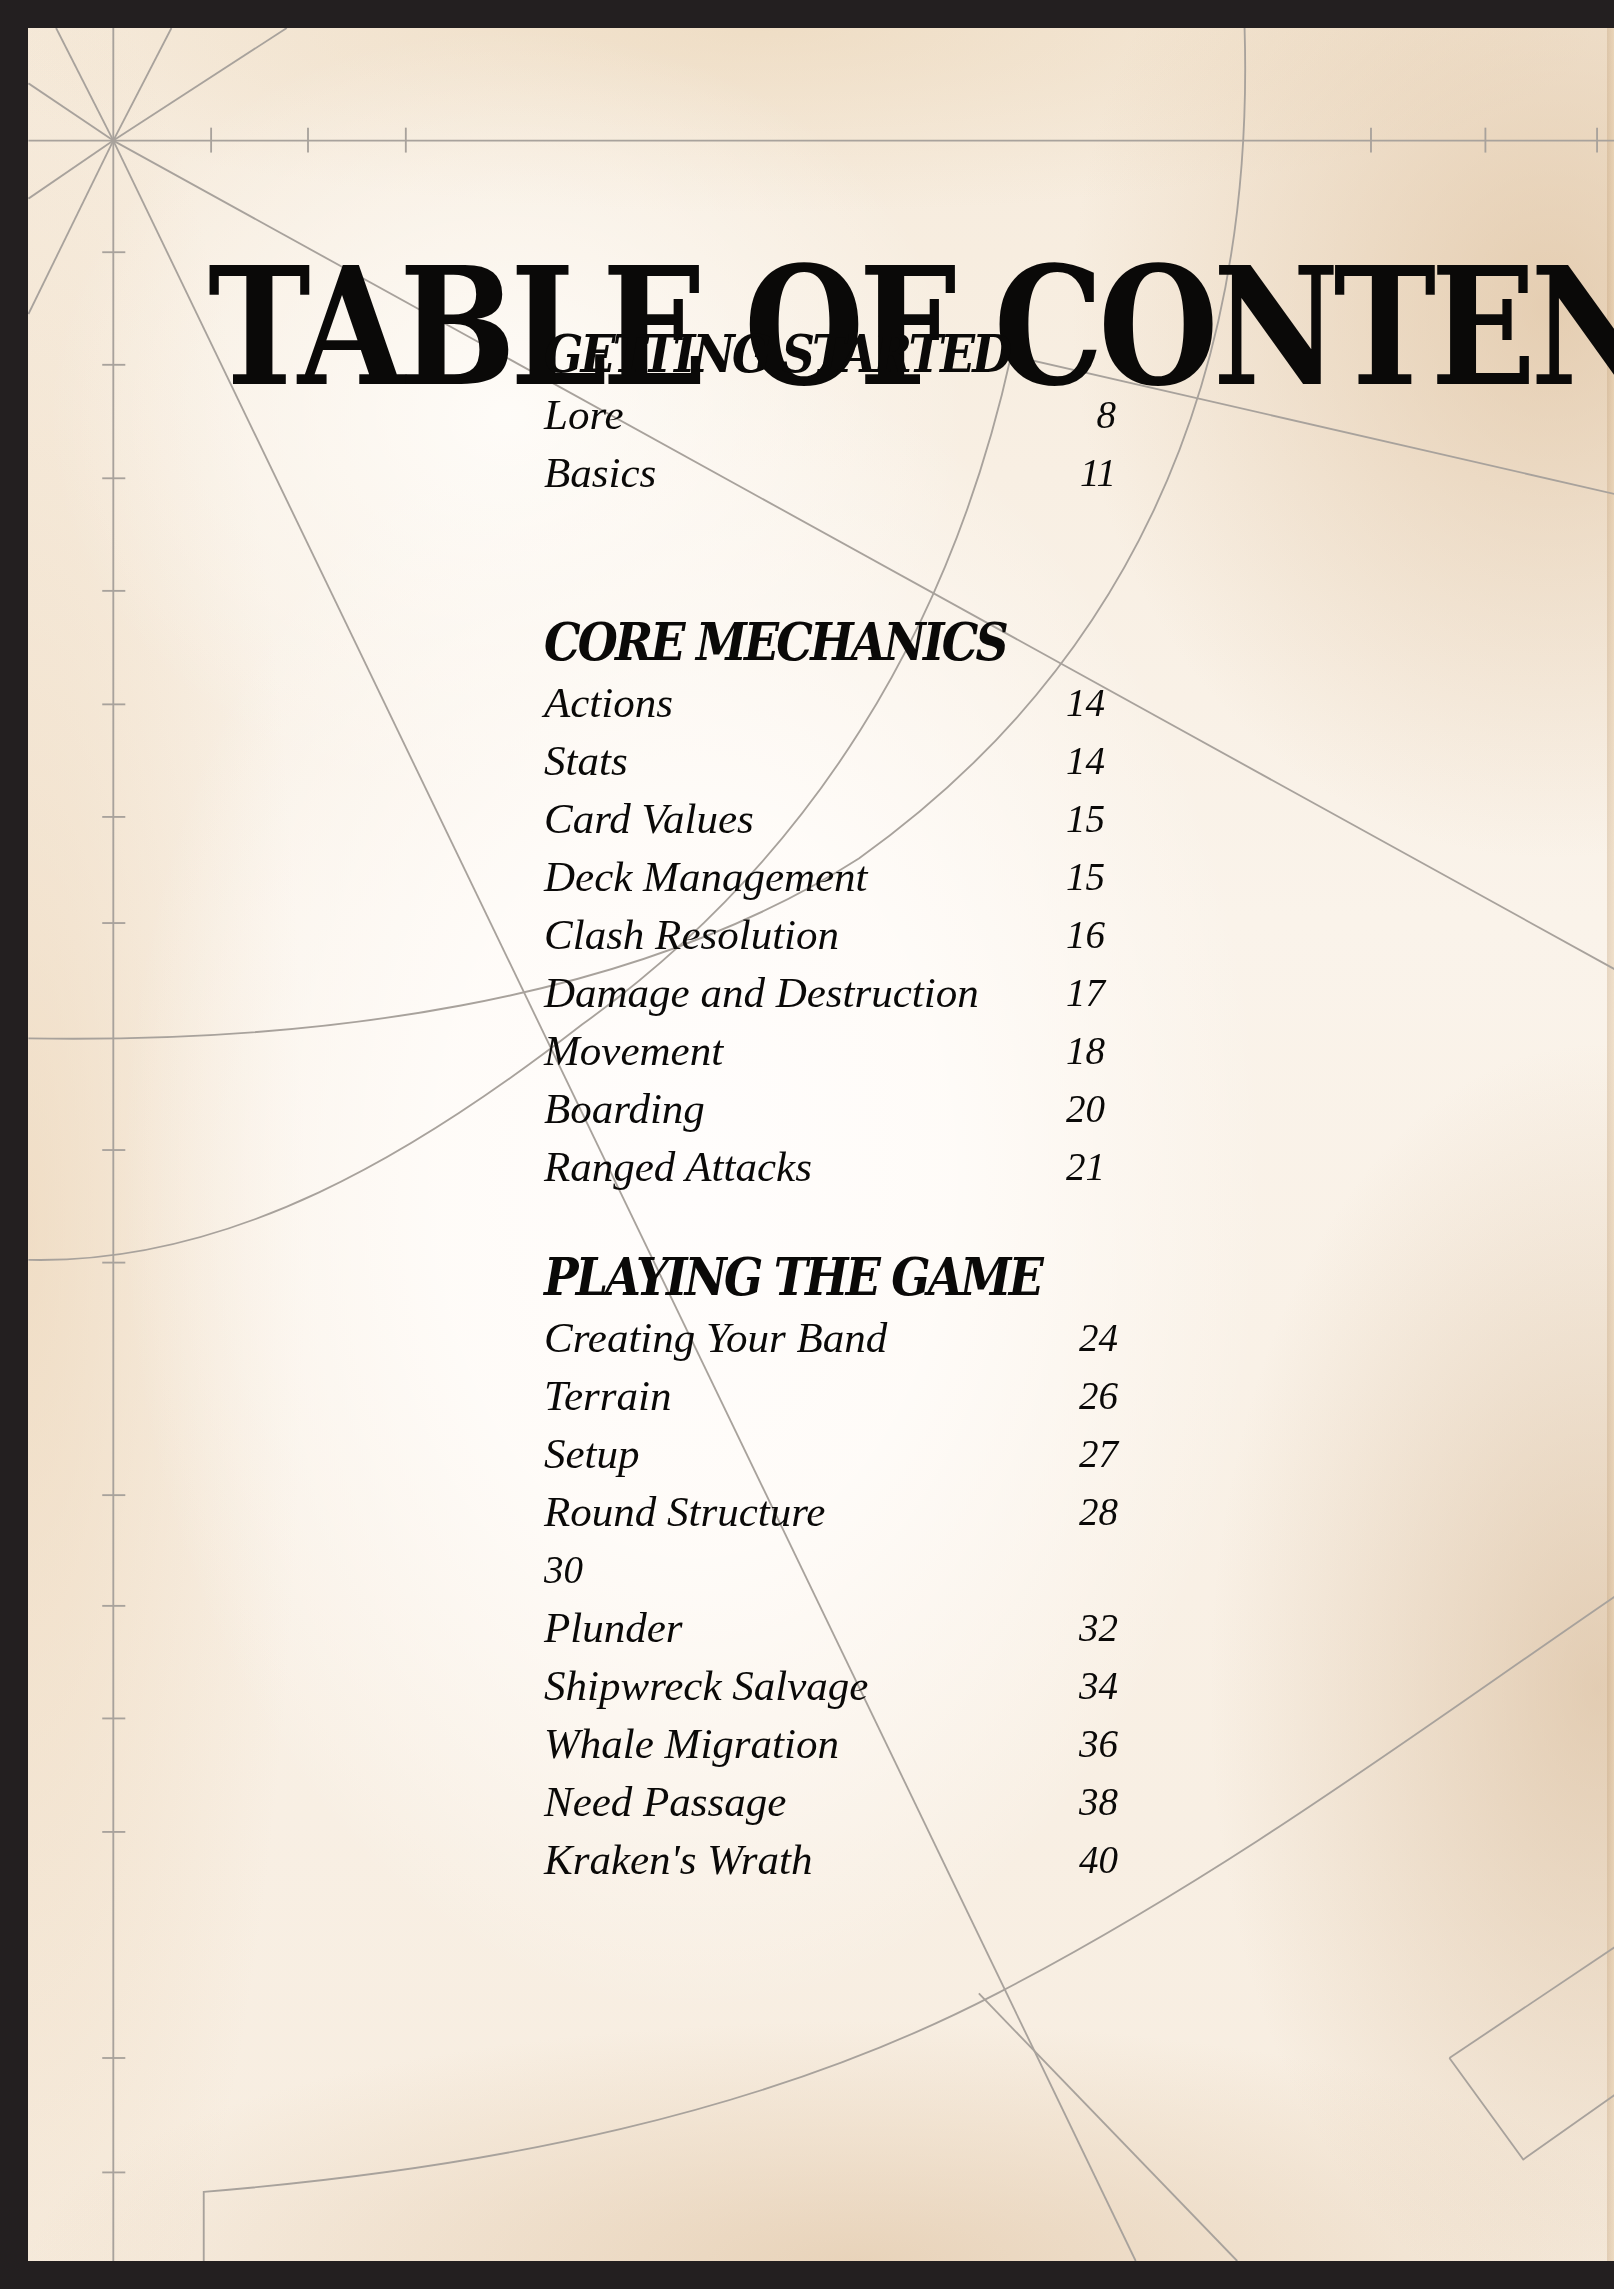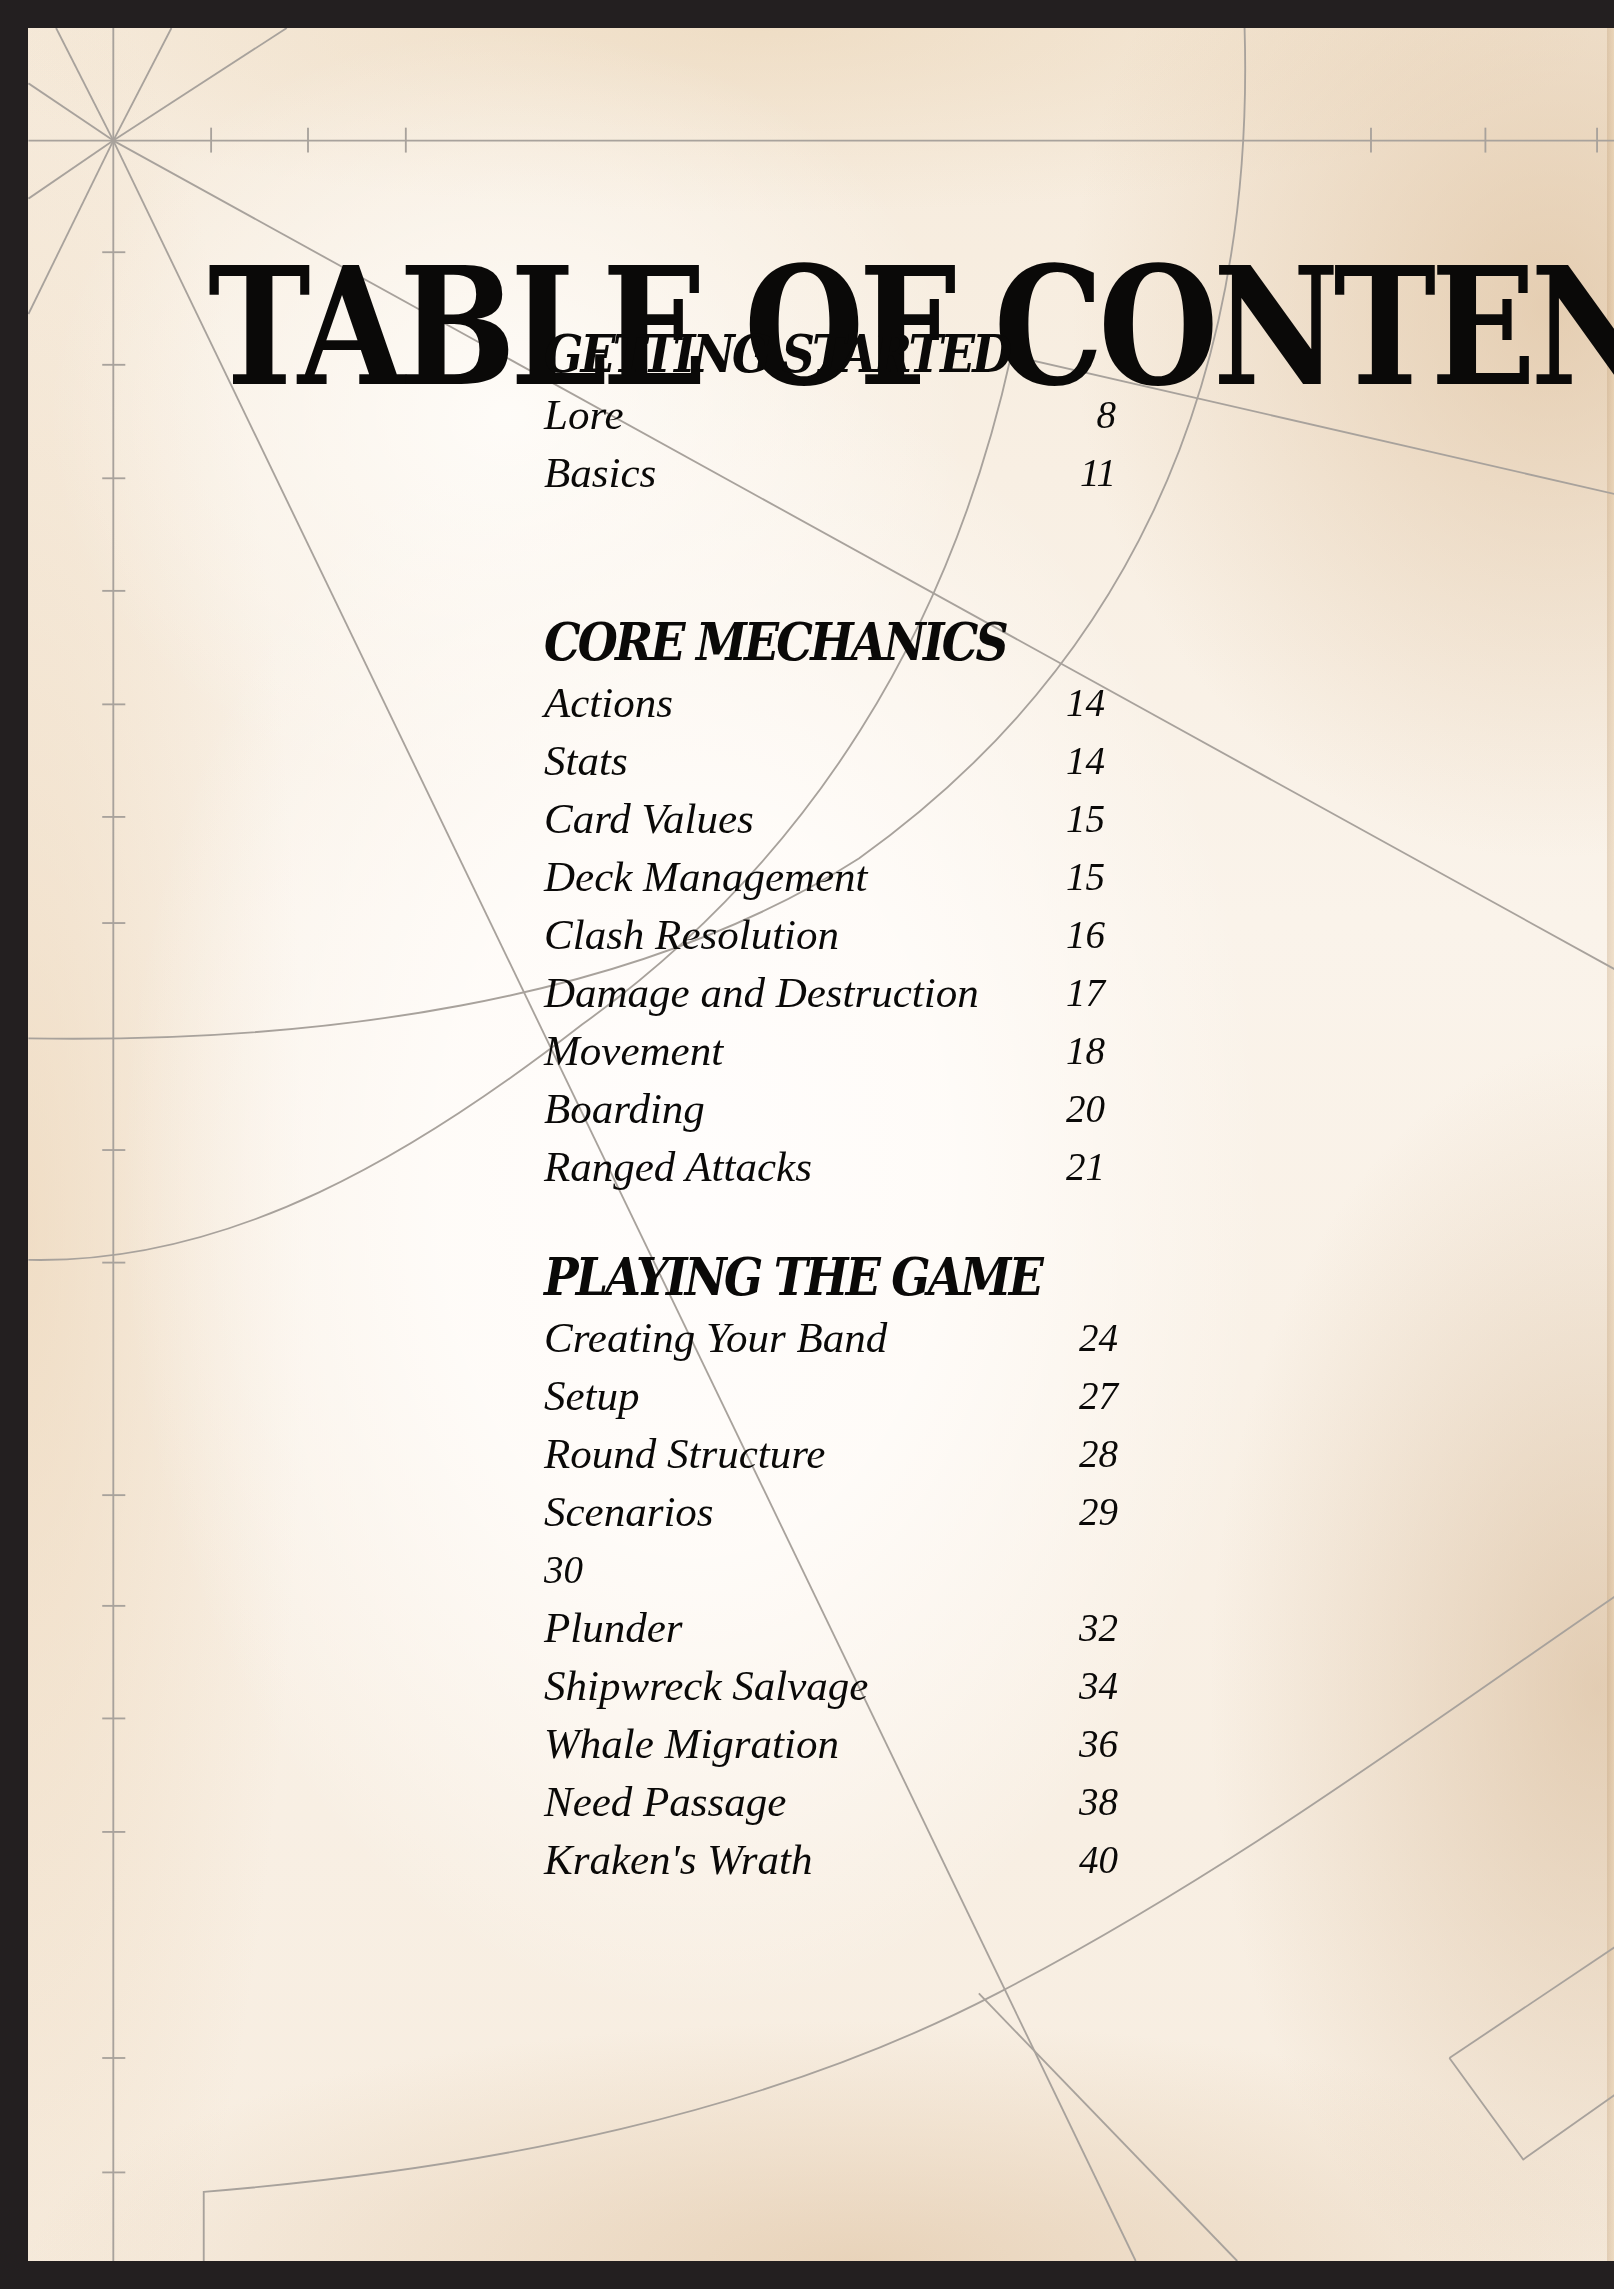--- a/index.html
+++ b/index.html
@@ -166,30 +166,30 @@
       </div>
     </div>
 
     <div class="section" style="top:1218px; width:574px;">
       <div class="section-heading">Playing the Game</div>
       <div class="entry">
         <span>Creating Your Band</span>
         <span class="pg">24</span>
       </div>
       <div class="entry">
+        <span>Terrain</span>
+        <span class="pg">26</span>
+      </div>
+      <div class="entry">
         <span>Setup</span>
         <span class="pg">27</span>
       </div>
       <div class="entry">
         <span>Round Structure</span>
         <span class="pg">28</span>
-      </div>
-      <div class="entry">
-        <span>Scenarios</span>
-        <span class="pg">29</span>
       </div>
       <div class="entry">
         <span class="pg">30</span>
       </div>
       <div class="entry">
         <span>Plunder</span>
         <span class="pg">32</span>
       </div>
       <div class="entry">
         <span>Shipwreck Salvage</span>

